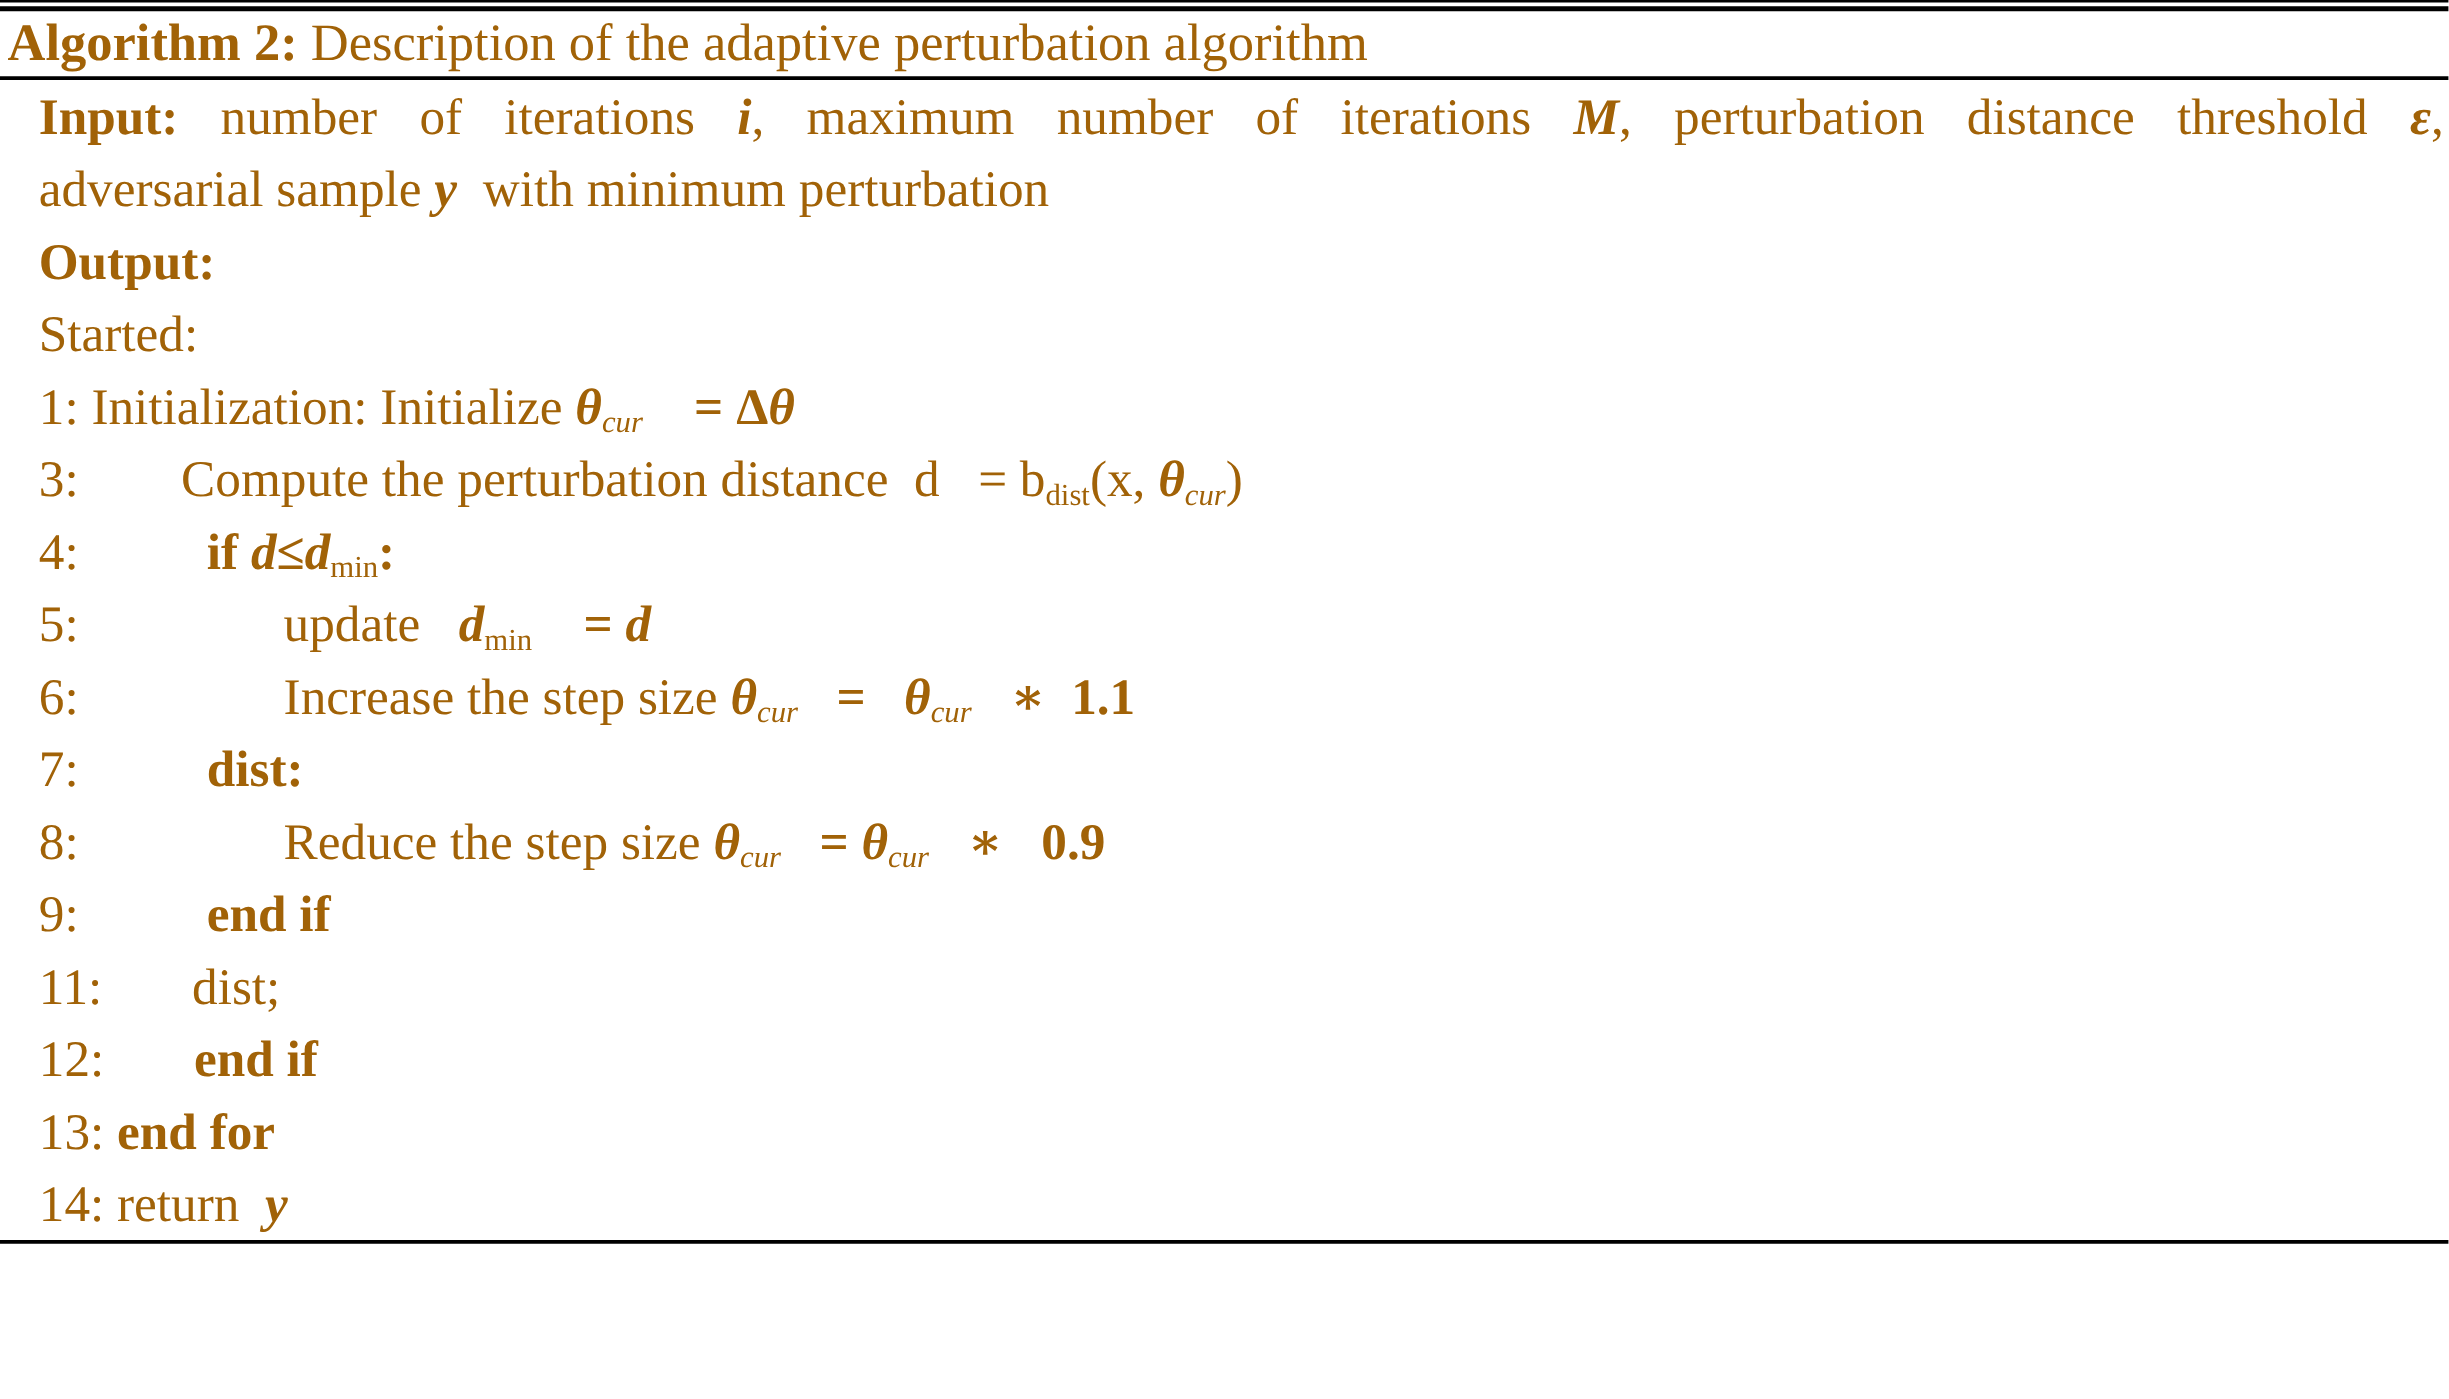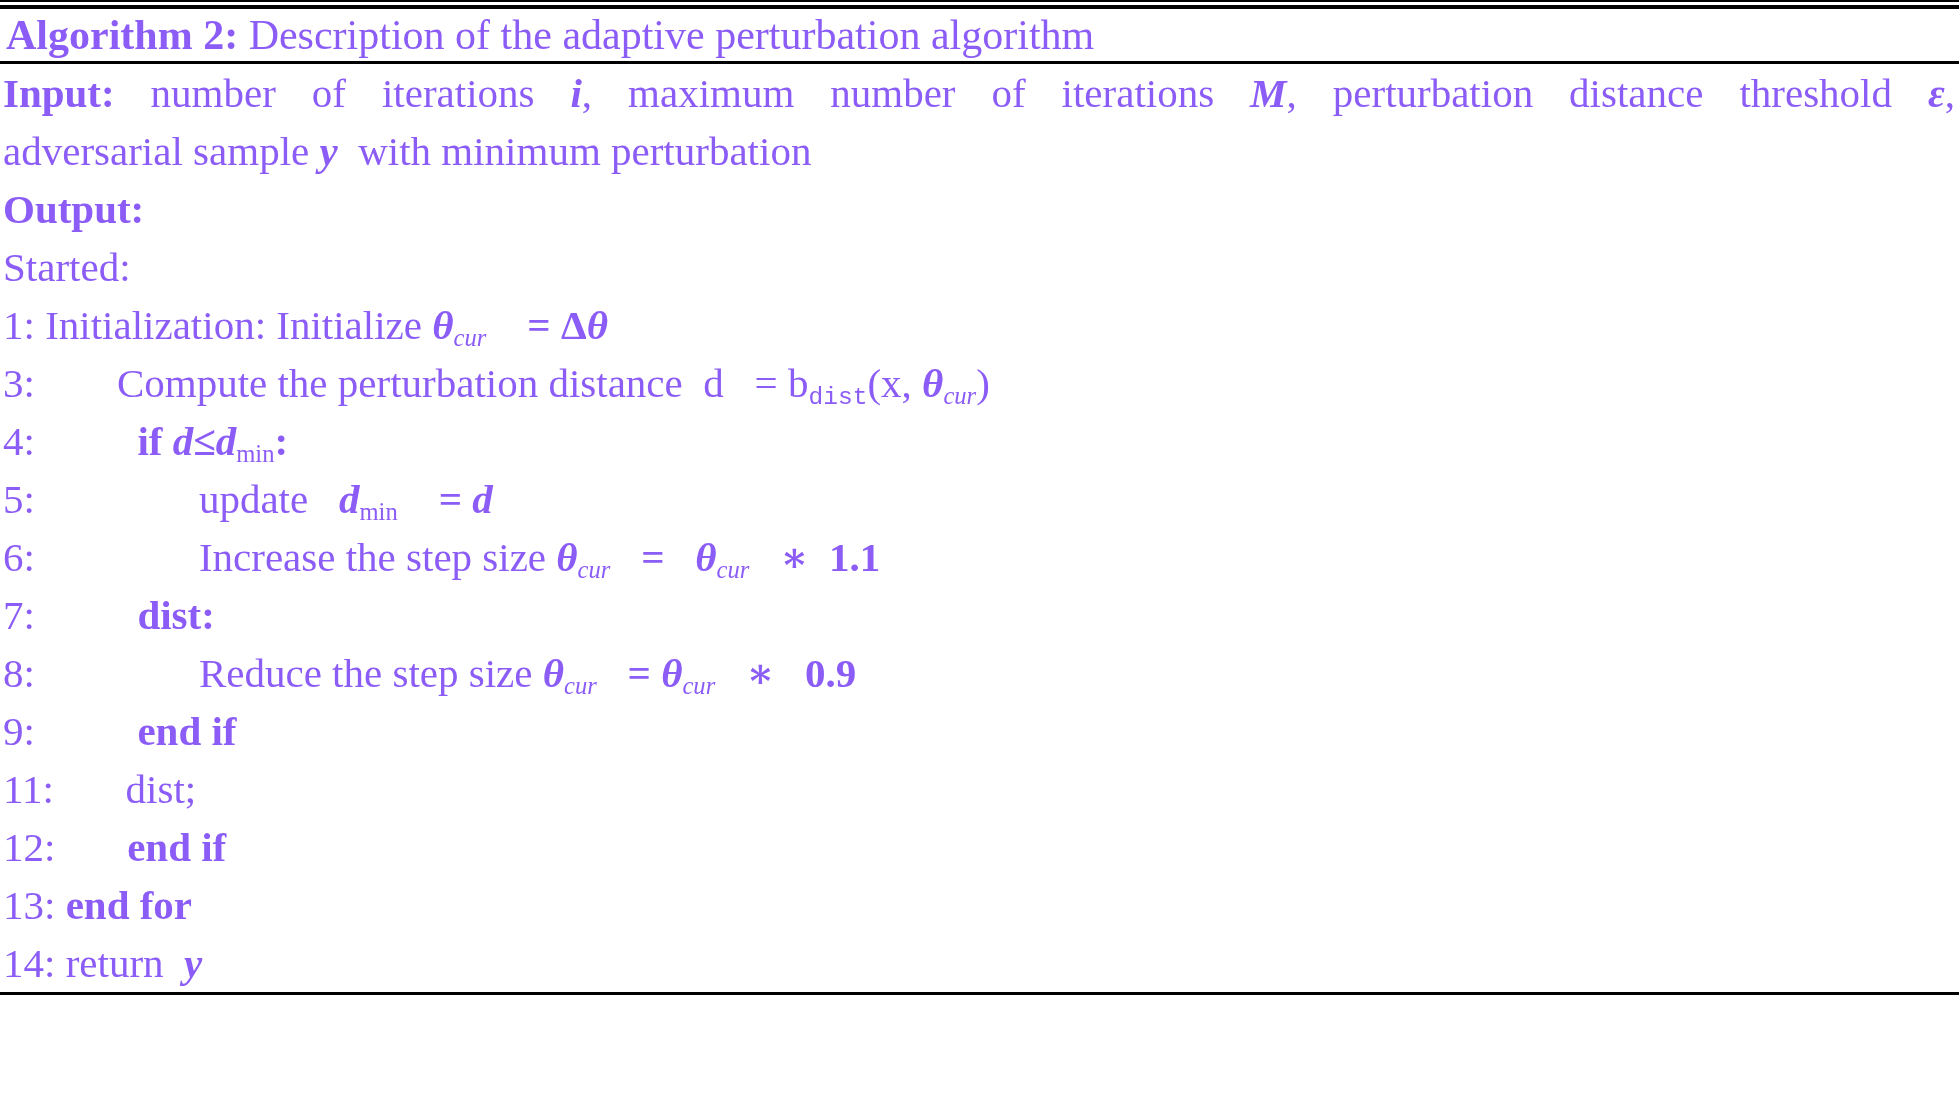--- a/index.html
+++ b/index.html
@@ -5,21 +5,21 @@
   html, body {
     margin: 0;
     padding: 0;
     background: #ffffff;
   }
   #page {
     position: relative;
     width: 1959px;
     height: 1119px;
     background: #ffffff;
-    color: #8b5cf6;
+    color: #a16207;
     font-family: "Liberation Serif", "DejaVu Serif", serif;
     overflow: hidden;
     box-sizing: border-box;
   }
   .rule { width: 100%; background: #000000; }
   #top-rule-thin  { height: 2px; }
   #top-rule-gap   { height: 3px; background: transparent; }
   #top-rule-thick { height: 4px; }
   #title-rule     { height: 3px; }
   #bottom-rule    { height: 3px; }
@@ -34,32 +34,33 @@
   }
   #algo-body {
     padding-left: 3px;
   }
   .line {
     font-size: 41px;
     line-height: 58px;
     height: 58px;
     white-space: pre-wrap;
     overflow: hidden;
+    margin-left: 28px;
   }
   .line.justify {
     white-space: normal;
     text-align: justify;
     text-align-last: justify;
     padding-right: 4px;
   }
   
   .s-r  { }
   .s-b  { font-weight: bold; }
   .s-bi { font-weight: bold; font-style: italic; }
-  .s-sub   { font-size: 0.60em; vertical-align: -0.28em; font-family: Liberation Mono, monospace; }
+  .s-sub   { font-size: 0.60em; vertical-align: -0.28em; }
   .s-subb  { font-size: 0.60em; vertical-align: -0.28em; font-weight: normal; }
   .s-subbi { font-size: 0.60em; vertical-align: -0.28em; font-weight: normal; font-style: italic; }
 </style>
 </head>
 <body>
 
 <div id="page">
   <div id="top-rule-thin" class="rule"></div>
   <div id="top-rule-gap"></div>
   <div id="top-rule-thick" class="rule"></div>

